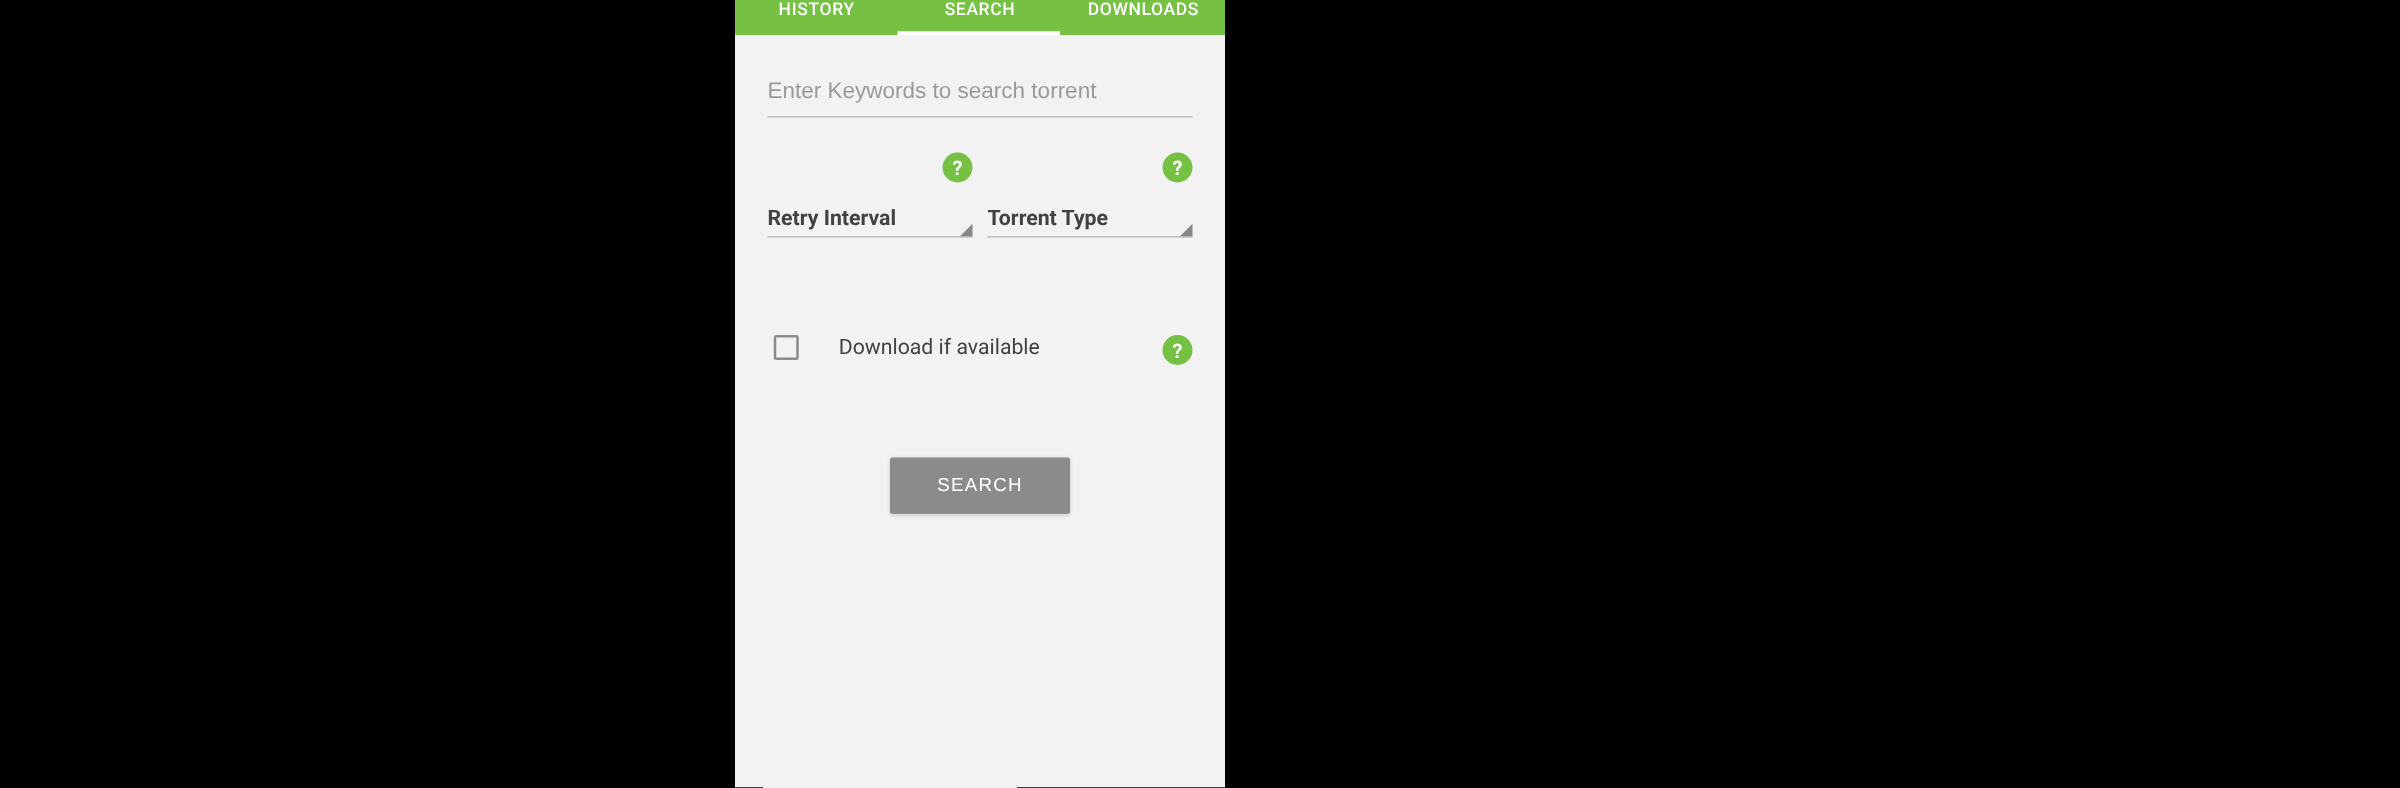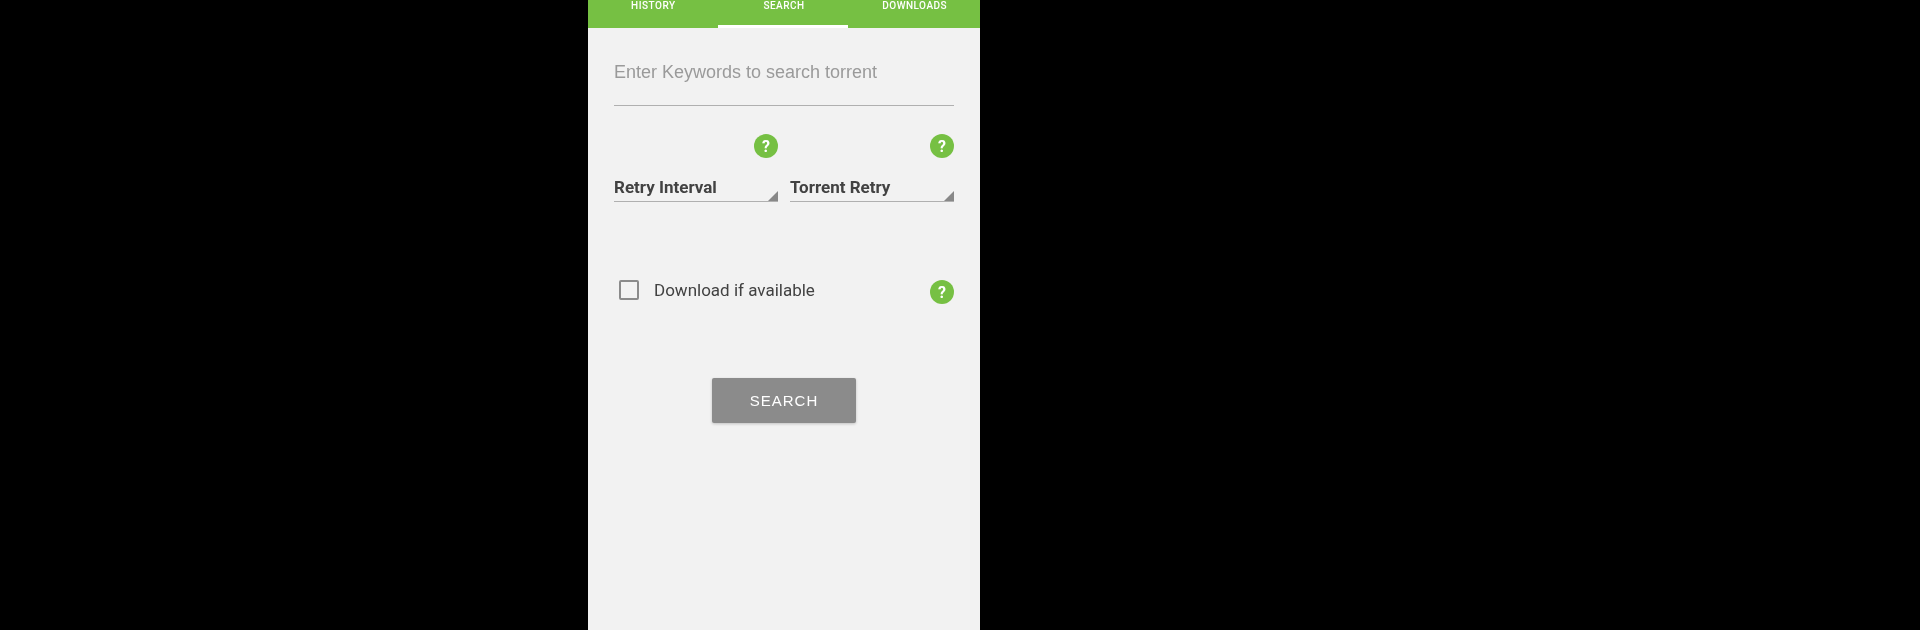--- a/index.html
+++ b/index.html
@@ -21,21 +21,21 @@
       display: flex;
       flex-direction: column;
     }
     .tab-bar {
       height: 28px;
       background: #76c043;
       display: flex;
       align-items: flex-start;
       justify-content: flex-start;
       color: #fff;
-      font-size: 10px;
+      font-size: 14px;
       font-weight: 500;
       letter-spacing: 0.5px;
       position: relative;
     }
     .tab {
       flex: 1;
       text-align: center;
       padding-top: 0;
       height: 100%;
       display: flex;
@@ -54,21 +54,21 @@
     .content {
       flex: 1;
       padding: 26px 26px 0 26px;
     }
     .search-input {
       width: 100%;
       border: none;
       border-bottom: 1px solid #b0b0b0;
       background: transparent;
       font-size: 18px;
-      padding: 8px 0 22px 0;
+      padding: 8px 0 10px 0;
       color: #333;
       outline: none;
     }
     .search-input::placeholder { color: #9a9a9a; }
     .row-fields {
       display: flex;
       gap: 12px;
       margin-top: 28px;
     }
     .field {
@@ -113,20 +113,21 @@
       height: 0;
       border-style: solid;
       border-width: 0 0 10px 10px;
       border-color: transparent transparent #888 transparent;
     }
     .checkbox-row {
       display: flex;
       align-items: flex-end;
       margin-top: 78px;
       position: relative;
+      gap: 17px;
     }
     .checkbox {
       width: 20px;
       height: 20px;
       border: 2px solid #8b8b8b;
       border-radius: 2px;
       margin-left: 5px;
       margin-right: 15px;
       cursor: pointer;
     }
@@ -185,21 +186,21 @@
         <div class="dropdown">
           <span class="dropdown-label">Retry Interval</span>
           <span class="dropdown-arrow"></span>
         </div>
       </div>
       <div class="field">
         <div class="help-icon">
           <span>?</span>
         </div>
         <div class="dropdown">
-          <span class="dropdown-label">Torrent Retry</span>
+          <span class="dropdown-label">Torrent Type</span>
           <span class="dropdown-arrow"></span>
         </div>
       </div>
     </div>
 
     <div class="checkbox-row">
       <div class="checkbox"></div>
       <span class="checkbox-label">Download if available</span>
       <div class="help-icon">
         <span>?</span>

